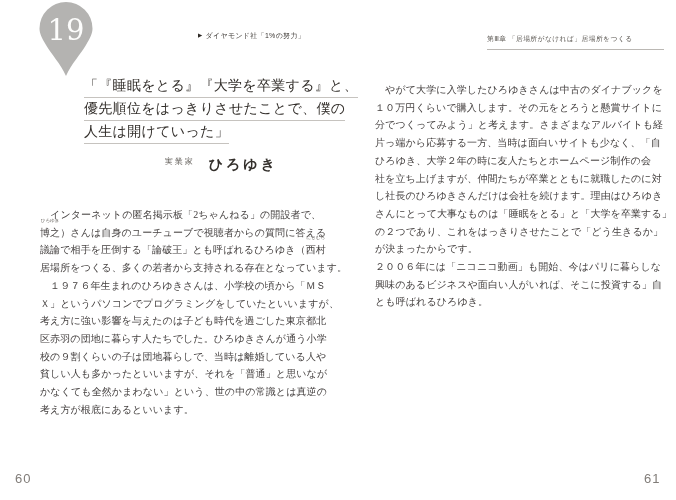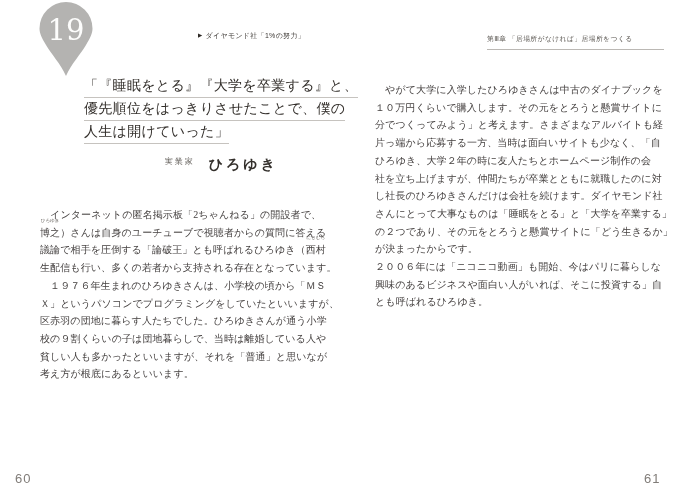--- a/index.html
+++ b/index.html
@@ -92,41 +92,43 @@
 
   <div class="attribution">
     <span class="attr-role">実業家</span>
     <span class="attr-name">ひろゆき</span>
   </div>
 
   <div class="body-block left-body">
     <div class="body-line">　インターネットの匿名掲示板「2ちゃんねる」の開設者で、</div>
     <div class="body-line"><span class="ruby"><span class="rt">ひろゆき</span><span>博之</span></span><span>）さんは自身のユーチューブで視聴者からの質問に答える</span></div>
     <div class="body-line"><span>議論で相手を圧倒する「論破王」とも呼ばれるひろゆき（</span><span class="ruby"><span class="rt">にしむら</span><span>西村</span></span></div>
-    <div class="body-line">生配信も行い、多くの若者から支持される存在となっています。</div>
+    <div class="body-line">居場所をつくる、多くの若者から支持される存在となっています。</div>
     <div class="body-line">　１９７６年生まれのひろゆきさんは、小学校の頃から「ＭＳ</div>
     <div class="body-line">Ｘ」というパソコンでプログラミングをしていたといいますが、</div>
+    <div class="body-line">考え方に強い影響を与えたのは子ども時代を過ごした東京都北</div>
     <div class="body-line">区赤羽の団地に暮らす人たちでした。ひろゆきさんが通う小学</div>
     <div class="body-line">校の９割くらいの子は団地暮らしで、当時は離婚している人や</div>
     <div class="body-line">貧しい人も多かったといいますが、それを「普通」と思いなが</div>
+    <div class="body-line">かなくても全然かまわない」という、世の中の常識とは真逆の</div>
     <div class="body-line">考え方が根底にあるといいます。</div>
   </div>
 
   <div class="right-header">第Ⅲ章 「居場所がなければ」居場所をつくる</div>
 
   <div class="body-block right-body">
     <div class="body-line">　やがて大学に入学したひろゆきさんは中古のダイナブックを</div>
     <div class="body-line">１０万円くらいで購入します。その元をとろうと懸賞サイトに</div>
     <div class="body-line">分でつくってみよう」と考えます。さまざまなアルバイトも経</div>
     <div class="body-line">片っ端から応募する一方、当時は面白いサイトも少なく、「自</div>
     <div class="body-line">ひろゆき、大学２年の時に友人たちとホームページ制作の会</div>
     <div class="body-line">社を立ち上げますが、仲間たちが卒業とともに就職したのに対</div>
-    <div class="body-line">し社長のひろゆきさんだけは会社を続けます。ダイヤモンド社</div>
+    <div class="body-line">し社長のひろゆきさんだけは会社を続けます。理由はひろゆき</div>
     <div class="body-line">さんにとって大事なものは「睡眠をとる」と「大学を卒業する」</div>
-    <div class="body-line">の２つであり、その元をとろうと懸賞サイトに「どう生きるか」</div>
+    <div class="body-line">の２つであり、これをはっきりさせたことで「どう生きるか」</div>
     <div class="body-line">が決まったからです。</div>
     <div class="body-line">２００６年には「ニコニコ動画」も開始、今はパリに暮らしな</div>
     <div class="body-line">興味のあるビジネスや面白い人がいれば、そこに投資する」自</div>
     <div class="body-line">とも呼ばれるひろゆき。</div>
   </div>
 
   <div class="folio folio-left">60</div>
   <div class="folio folio-right">61</div>
 
 </div>

